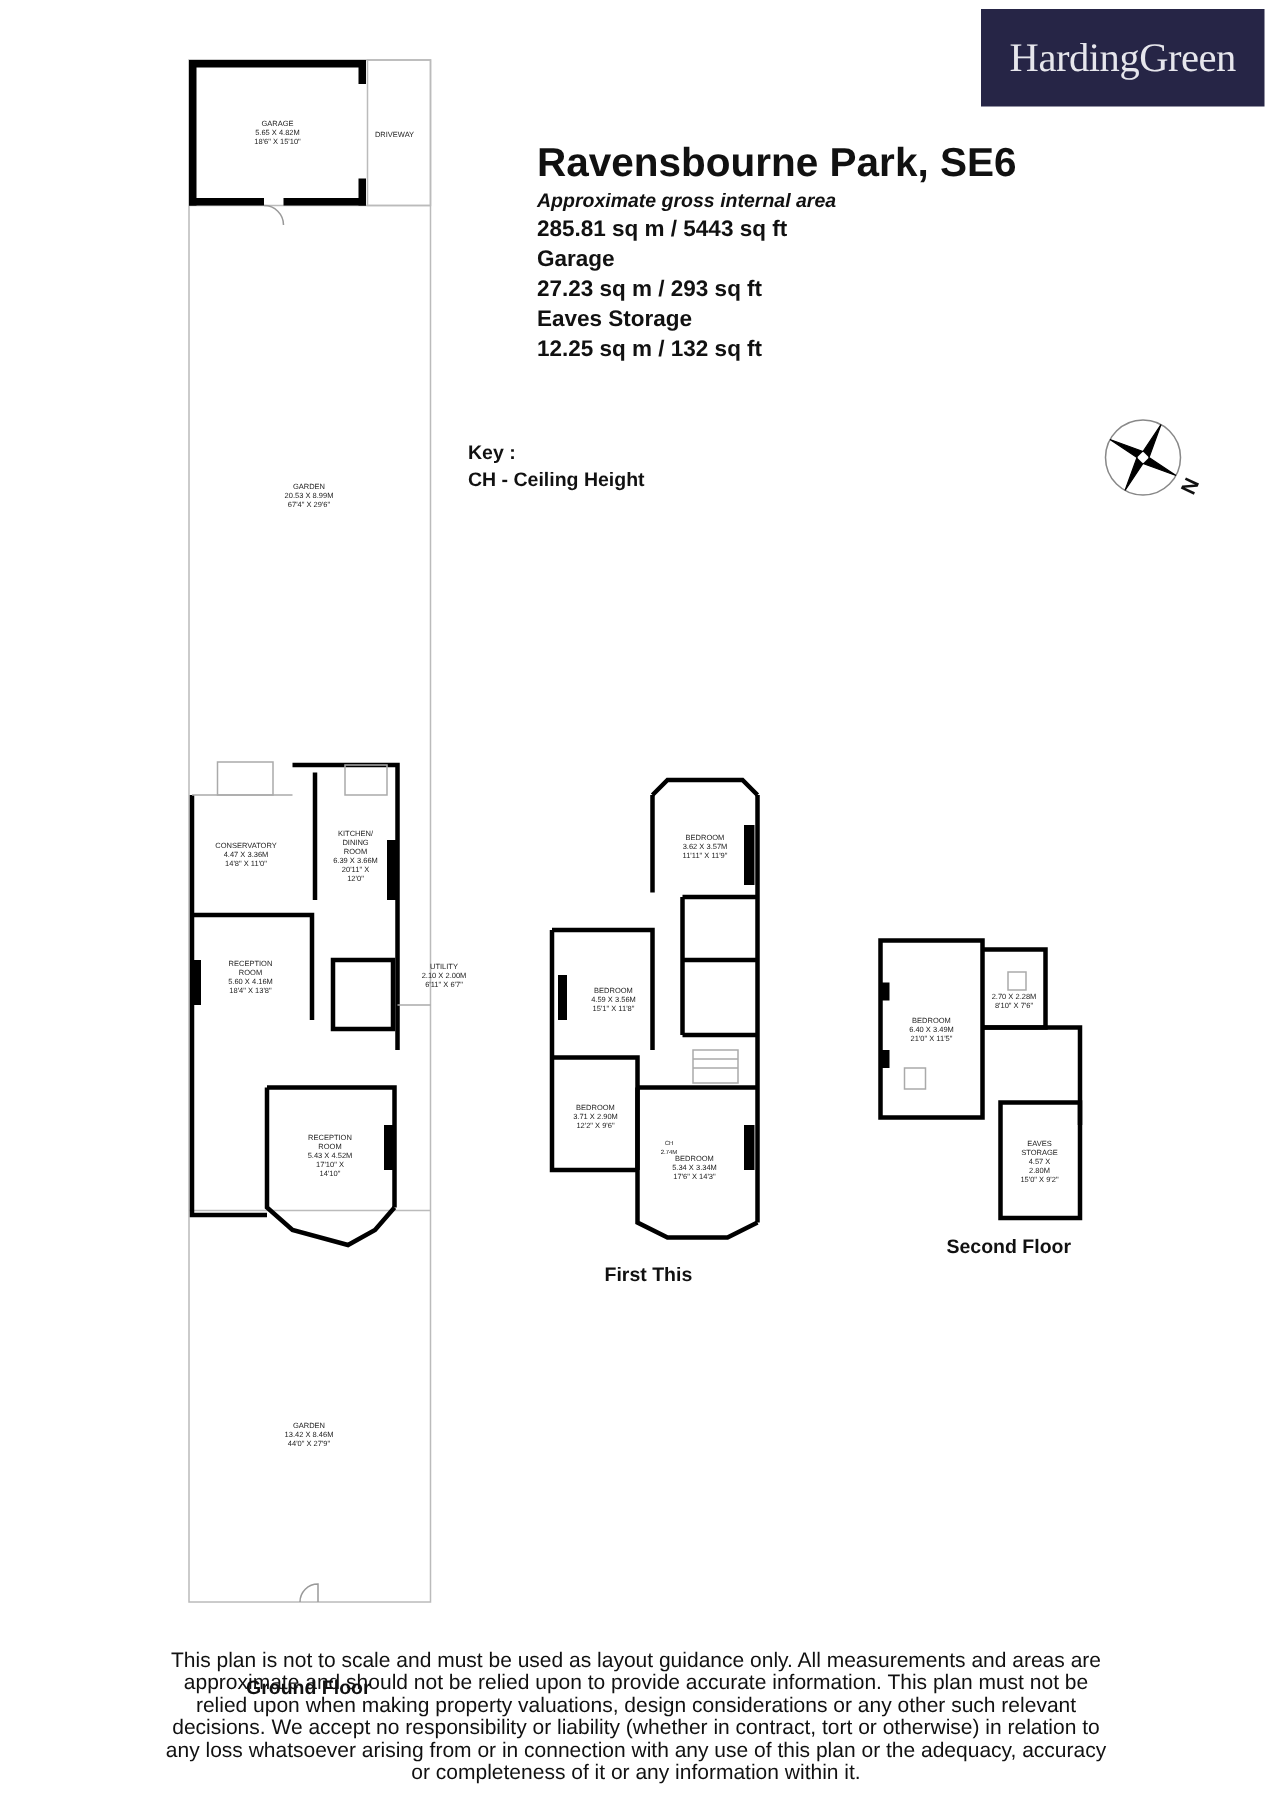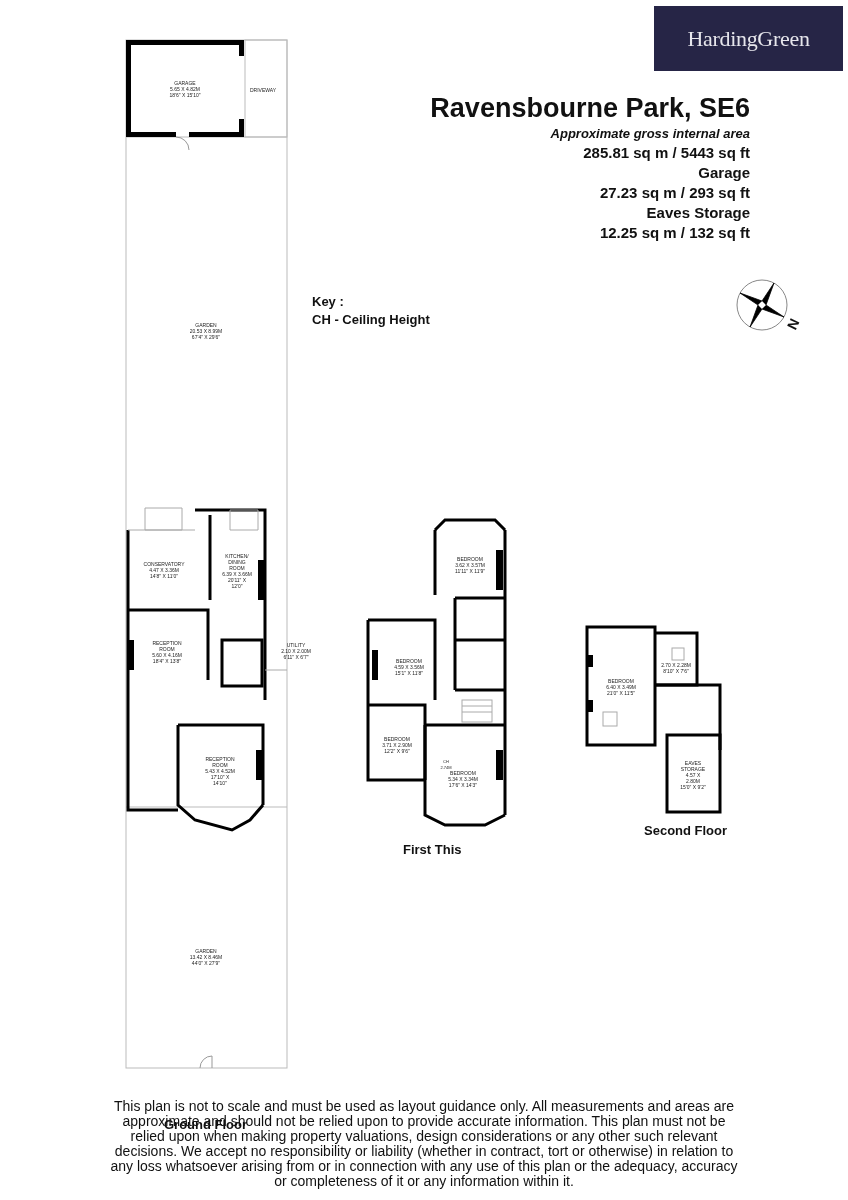--- a/index.html
+++ b/index.html
@@ -1,20 +1,20 @@
 <!DOCTYPE html>
 <html><head>
 <meta charset="utf-8">
 <style>
   html,body{margin:0;padding:0;background:#fff;}
   body{width:848px;height:1200px;position:relative;overflow:hidden;font-family:"Liberation Sans",sans-serif;color:#111;}
   .abs{position:absolute;}
   .logo{left:654px;top:6px;width:189px;height:65px;background:#262546;display:flex;align-items:center;justify-content:center;}
-  .logo span{font-family:"Liberation Serif",serif;color:#e6e6ec;font-size:22px;letter-spacing:-0.3px;}
-  .title-block{left:400px;top:92px;width:350px;text-align:right;font-weight:bold;}
+  .logo span{font-family:"Liberation Serif",serif;color:#e6e6ec;font-size:27px;letter-spacing:-0.3px;}
+  .title-block{left:358px;top:92px;width:350px;text-align:left;font-weight:bold;}
   .title-block .t{font-size:27px;line-height:32px;}
   .title-block .l{font-size:13px;line-height:19px;font-style:italic;}
   .title-block .m{font-size:15px;line-height:20px;}
   .key{left:312px;top:293px;font-size:13px;line-height:18px;font-weight:bold;}
   .floor-label{font-weight:bold;font-size:13px;}
   .disclaimer{left:108px;top:1099px;width:632px;text-align:center;font-size:14px;line-height:15px;}
   .room-label{position:absolute;font-size:5px;line-height:6px;text-align:center;color:#222;text-transform:uppercase;transform:translateX(-50%);white-space:nowrap;}
   svg{position:absolute;left:0;top:0;}
 </style>
 </head>
@@ -202,15 +202,15 @@
 </div>
 <div class="room-label" style="left:676px;top:662px;">
   <div>2.70 x 2.28M</div>
     <div>8'10" x 7'6"</div>
 </div>
 <div class="room-label" style="left:693px;top:760px;width:26px;white-space:normal;">
   <div>EAVES STORAGE</div>
     <div>4.57 x 2.80M</div>
     <div>15'0" x 9'2"</div>
 </div>
-<div class="abs floor-label" style="left:644px;top:823px;">Second Floor</div>
+<div class="abs floor-label" style="left:631px;top:823px;">Second Floor</div>
 
 <div class="abs disclaimer">This plan is not to scale and must be used as layout guidance only. All measurements and areas are approximate and should not be relied upon to provide accurate information. This plan must not be relied upon when making property valuations, design considerations or any other such relevant decisions. We accept no responsibility or liability (whether in contract, tort or otherwise) in relation to any loss whatsoever arising from or in connection with any use of this plan or the adequacy, accuracy or completeness of it or any information within it.</div>
 
 </body></html>

